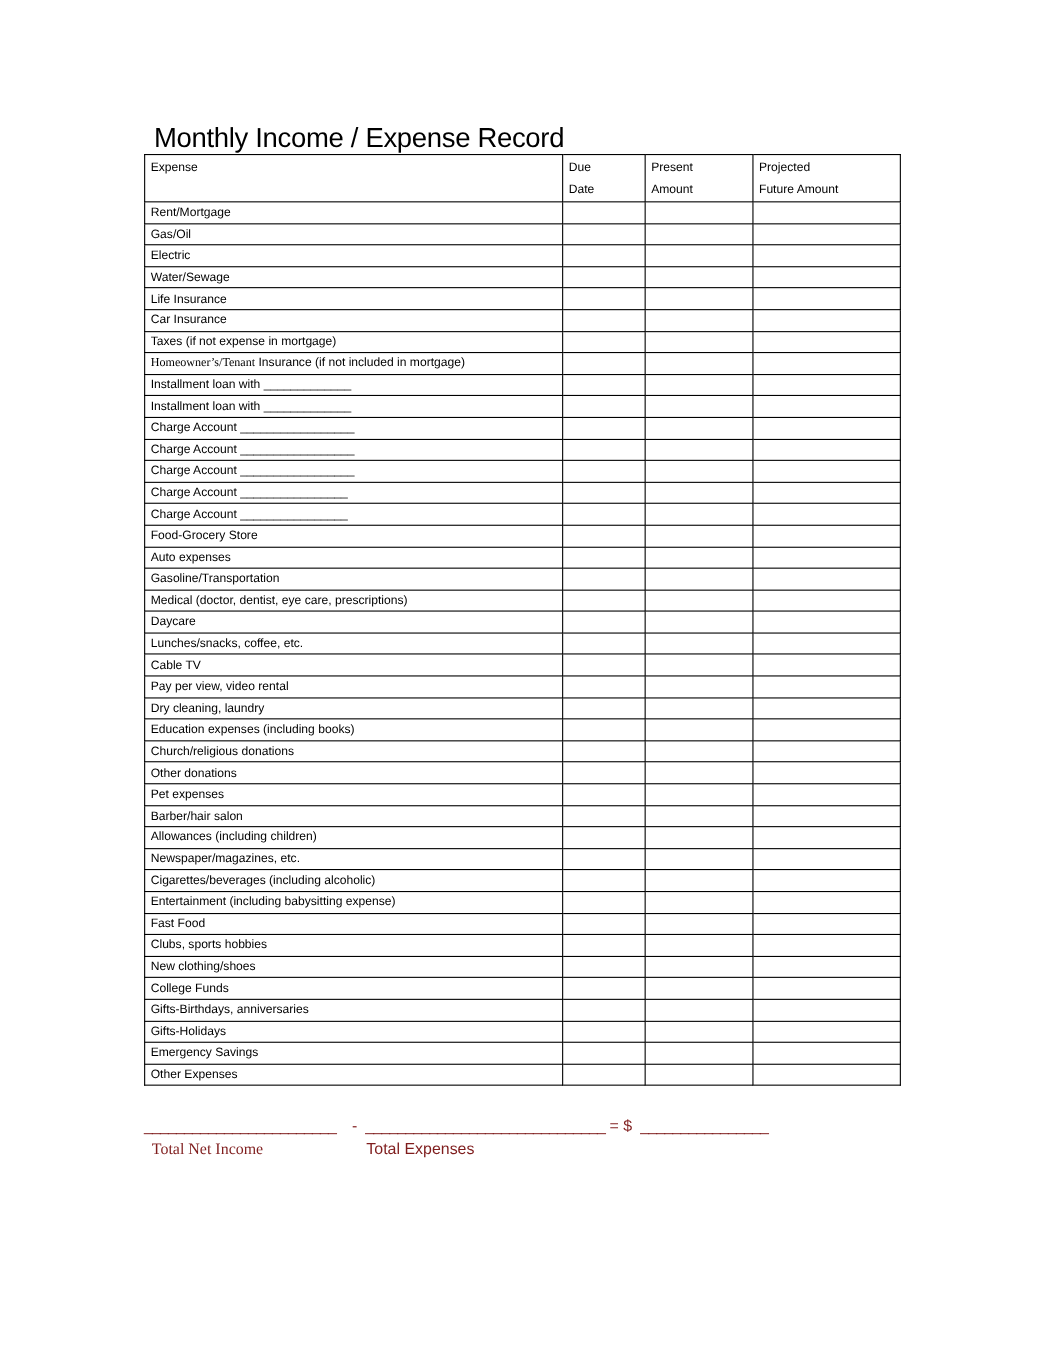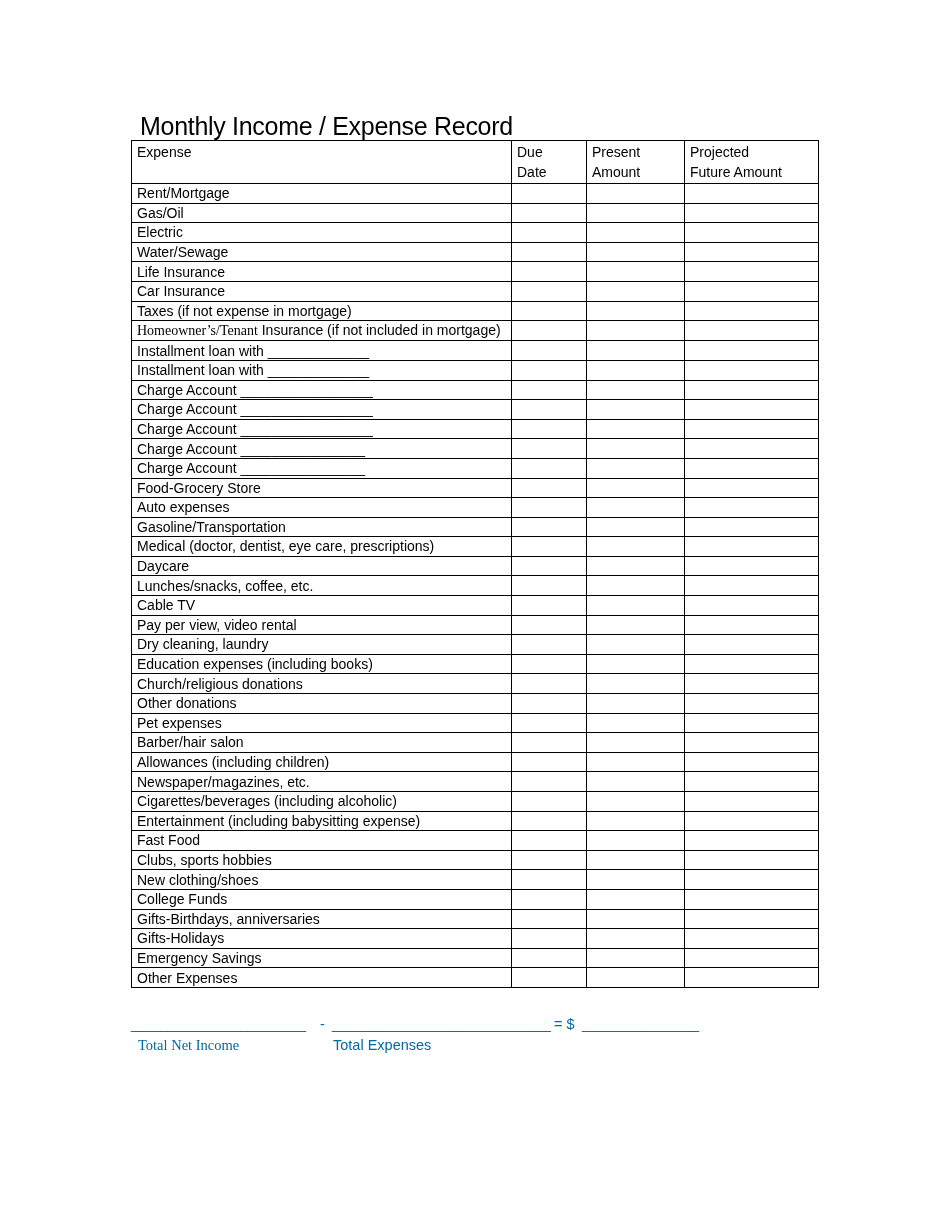--- a/index.html
+++ b/index.html
@@ -27,21 +27,21 @@
     color: #000000;
     white-space: nowrap;
   }
   table.expense-table {
     position: absolute;
     left: 131px;
     top: 140px;
     width: 687px;
     border-collapse: collapse;
     table-layout: fixed;
-    font-size: 14px;
+    font-size: 11px;
   }
   table.expense-table th,
   table.expense-table td {
     border: 1.5px solid #000000;
     padding: 0 5px;
     overflow: hidden;
   }
   table.expense-table th {
     font-weight: 400;
     text-align: left;
@@ -61,21 +61,21 @@
   }
   .serif-bold {
     font-family: "Liberation Serif", "DejaVu Serif", serif;
     font-weight: 400;
   }
   .footer-piece {
     position: absolute;
     font-size: 14.5px;
     line-height: 20px;
     white-space: nowrap;
-    color: #0369a1;
+    color: #7f1d1d;
   }
   .blank {
     letter-spacing: -0.8px;
   }
 </style>
 </head>
 <body>
 
 <div class="page">
 

